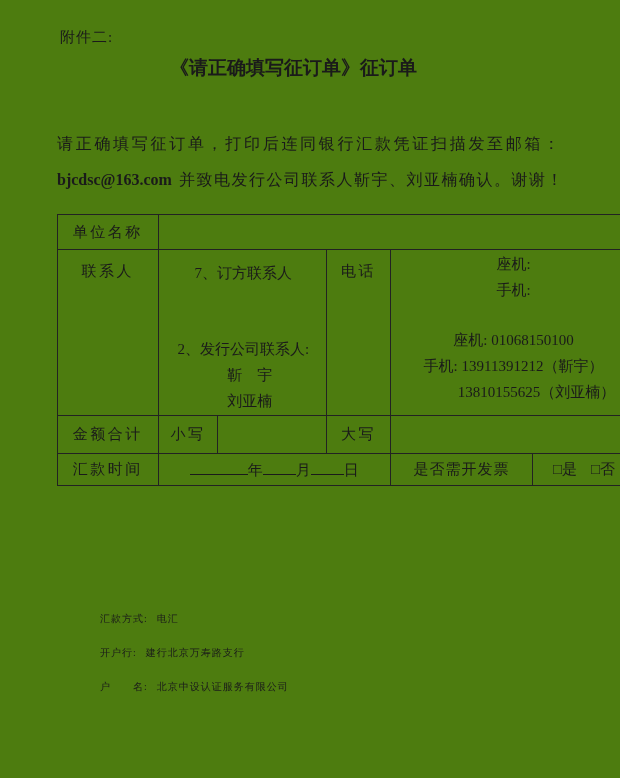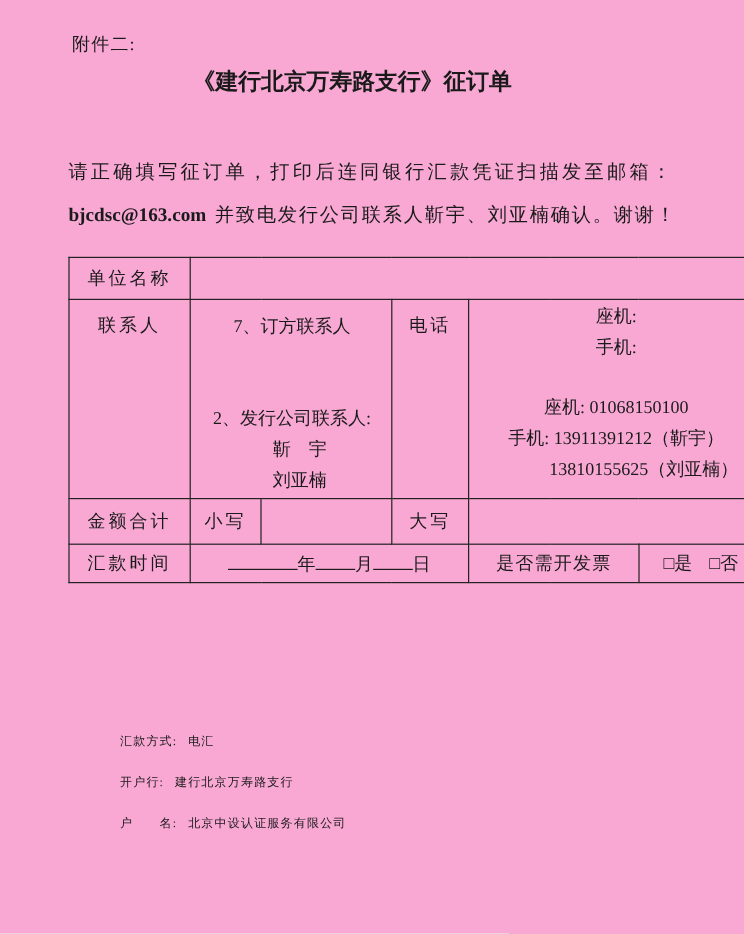--- a/index.html
+++ b/index.html
@@ -1,21 +1,21 @@
 <!DOCTYPE html>
 <html><head>
 <meta charset="utf-8">
 <style>
   * { margin: 0; padding: 0; box-sizing: border-box; }
   html, body { background: #e8e8e8; }
   .page {
     position: relative;
     width: 620px;
     height: 778px;
-    background: #f9a8d4;
+    background: #4d7c0f;
     font-family: "Liberation Serif", "DejaVu Serif", serif;
     color: #1a1a1a;
     overflow: hidden;
   }
   .attachment {
     position: absolute;
     left: 60px; top: 28px;
     font-size: 15px;
     letter-spacing: 1px;
   }
@@ -92,21 +92,21 @@
   .pay-label { letter-spacing: 1px; }
   .pay-value { margin-left: 9px; letter-spacing: 1px; }
 </style>
 </head>
 <body>
 
 <div class="page">
 
   <div class="attachment">附件二:</div>
 
-  <div class="title">《建行北京万寿路支行》征订单</div>
+  <div class="title">《请正确填写征订单》征订单</div>
 
   <div class="intro">
     <div class="intro-line1">请正确填写征订单，打印后连同银行汇款凭证扫描发至邮箱：</div>
     <div class="intro-line2"><span class="intro-email">bjcdsc@163.com</span><span class="intro-rest">并致电发行公司联系人靳宇、刘亚楠确认。谢谢！</span></div>
   </div>
 
   <table class="form">
     <colgroup>
       <col style="width:88px">
         <col style="width:52px">

